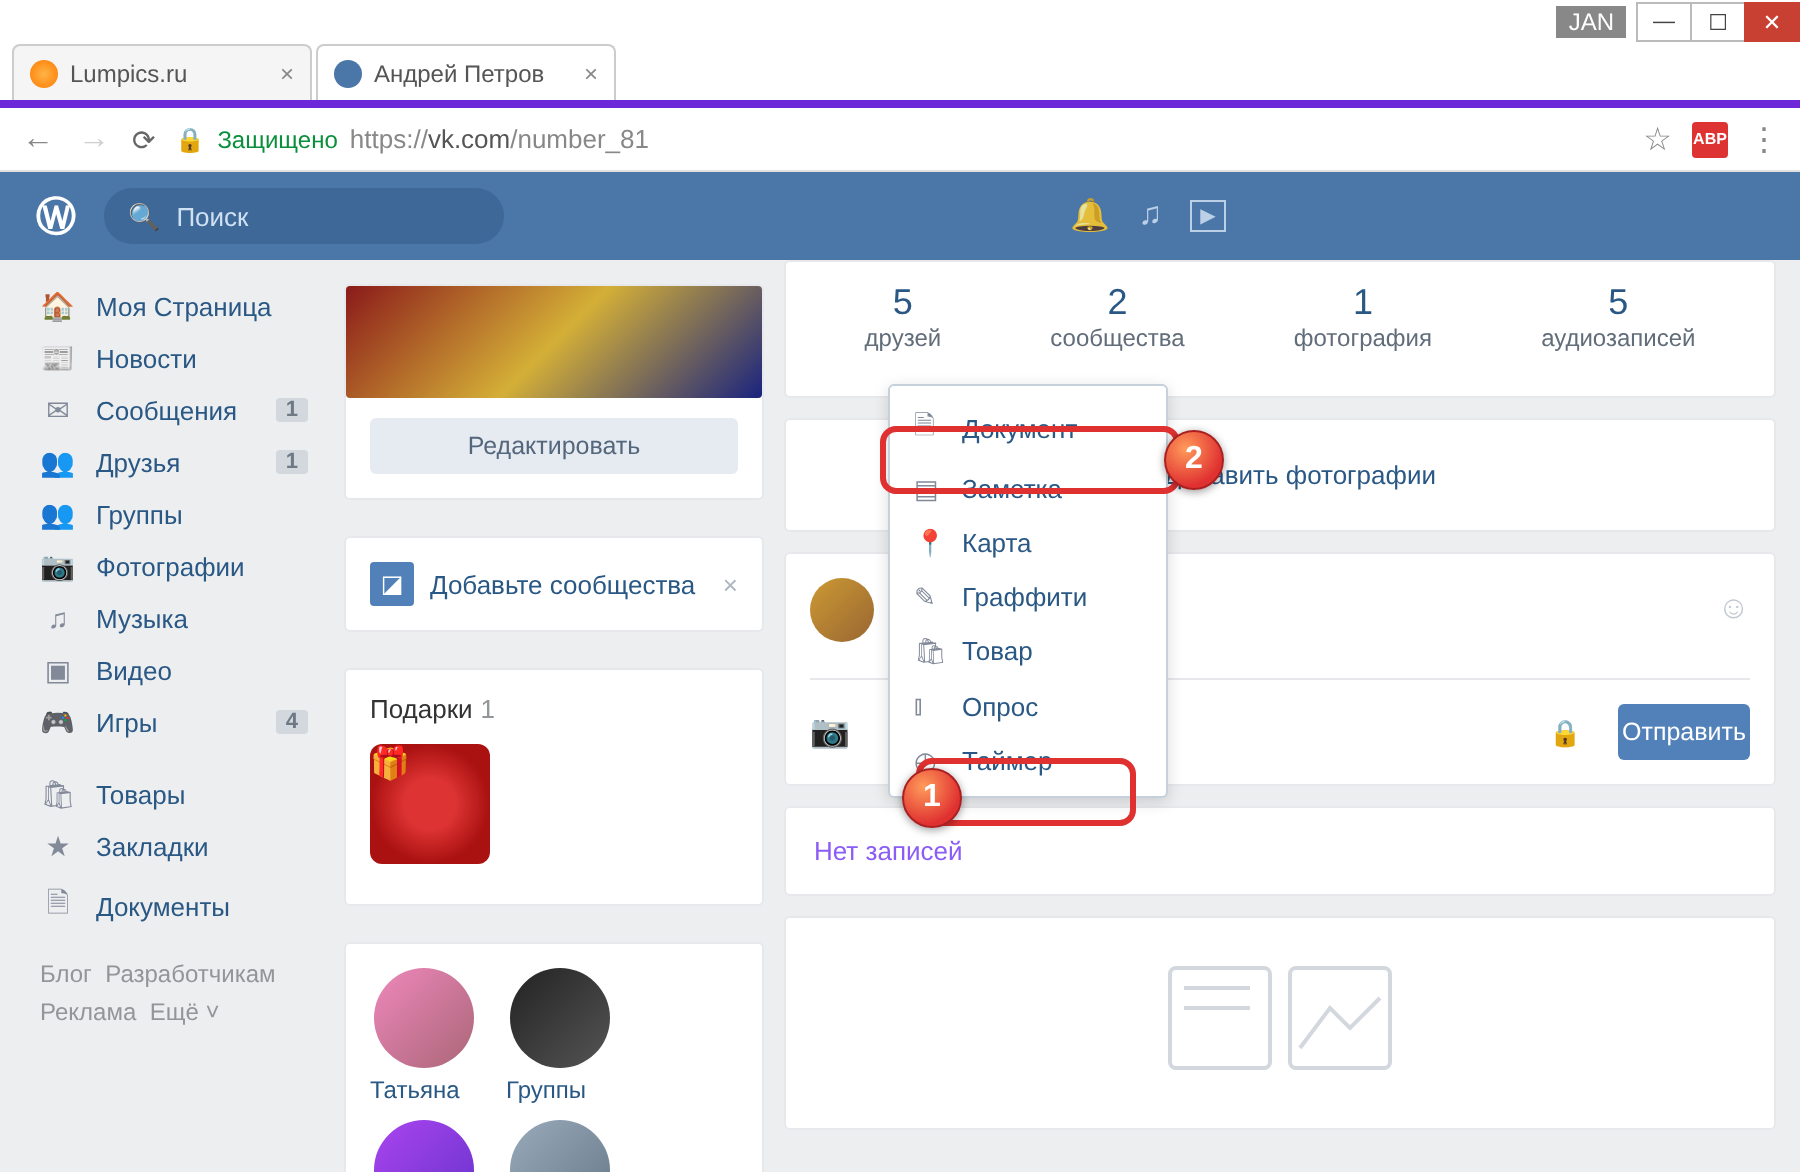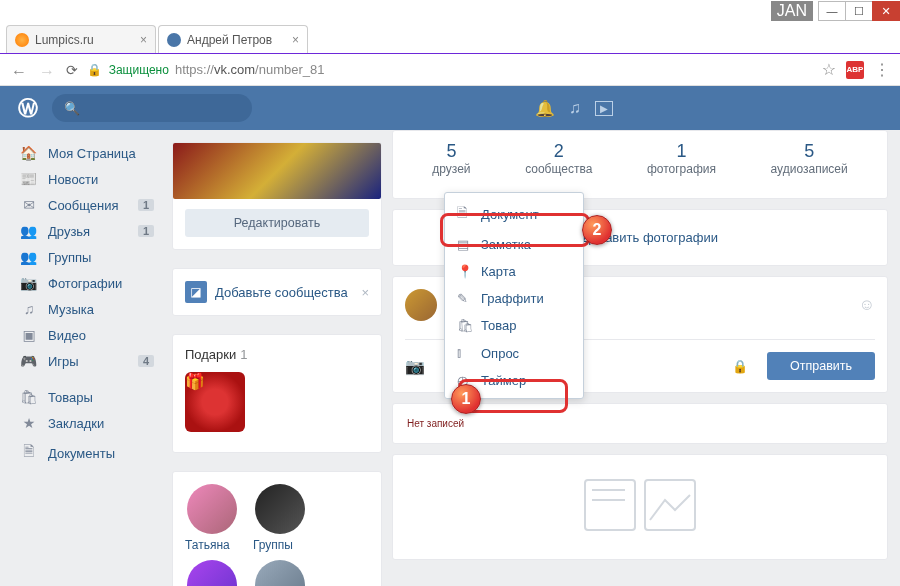--- a/index.html
+++ b/index.html
@@ -1,21 +1,21 @@
 <!DOCTYPE html>
 <html><head>
 <meta charset="utf-8">
 <style>
 *{box-sizing:border-box;margin:0;padding:0;font-family:-apple-system,Helvetica,Arial,sans-serif}
 body{background:#fff;width:900px;height:586px;overflow:hidden;position:relative}
 .win-bar{height:22px;background:#fff;display:flex;justify-content:flex-end;align-items:center;gap:0}
-.win-badge{background:#888;color:#fff;font-size:16px;padding:1px 6px;margin-right:6px}
+.win-badge{background:#888;color:#fff;font-size:12px;padding:1px 6px;margin-right:6px}
 .win-btn{width:28px;height:20px;background:#fff;border:1px solid #bbb;display:flex;align-items:center;justify-content:center;font-size:11px;color:#444;margin-left:-1px}
 .win-close{background:#c84031;color:#fff;border-color:#c84031}
-.chrome-tabs{height:32px;background:#fff;display:flex;align-items:flex-end;padding-left:6px;border-bottom:1px solid #6d28d9}
+.chrome-tabs{height:32px;background:#fff;display:flex;align-items:flex-end;padding-left:6px;border-bottom:4px solid #6d28d9}
 .tab{height:28px;border:1px solid #ccc;border-bottom:none;background:#f5f5f5;border-radius:4px 4px 0 0;display:flex;align-items:center;padding:0 8px;font-size:12px;color:#555;margin-right:2px;min-width:150px;gap:6px}
 .tab.active{background:#fff}
 .tab-fav{width:14px;height:14px;border-radius:50%}
 .tab-close{color:#888;margin-left:auto}
 .addr{height:32px;background:#fff;display:flex;align-items:center;padding:0 10px;gap:10px;border-bottom:1px solid #e0e0e0}
 .nav-arr{color:#888;font-size:16px;width:18px;text-align:center}
 .reload{color:#666;font-size:14px}
 .url-bar{flex:1;display:flex;align-items:center;gap:6px;font-size:13px;color:#555}
 .lock{color:#0a8f3c;font-size:12px}
 .secure{color:#0a8f3c;font-size:12px}
@@ -63,22 +63,22 @@
 .post-box{padding:12px}
 .post-top{display:flex;align-items:center;gap:10px}
 .post-ava{width:32px;height:32px;border-radius:50%;background:linear-gradient(135deg,#c93,#963)}
 .post-ph{color:#8b96a6;font-size:13px;flex:1}
 .smile{color:#c3cad2;font-size:16px}
 .post-bot{display:flex;align-items:center;gap:18px;margin-top:18px;padding-top:12px;border-top:1px solid #e7e8ec}
 .pb-ico{color:#a7b4c4;font-size:16px}
 .more-link{color:#2a5885;font-size:13px;display:flex;align-items:center;gap:4px}
 .pb-spacer{flex:1}
 .lock-ico{color:#c3cad2;font-size:13px}
-.send-btn{background:#5181b8;color:#fff;border:none;padding:7px 23px;font-size:12.5px;border-radius:3px;cursor:pointer}
-.no-posts{padding:14px;font-size:10px;color:#7f1d1d}
+.send-btn{background:#5181b8;color:#fff;border:none;padding:7px 2px;font-size:12.5px;border-radius:3px;cursor:pointer}
+.no-posts{padding:14px;font-size:13px;color:#8b5cf6}
 .empty-ill{text-align:center;padding:20px;color:#d3d8de}
 .dropdown{position:absolute;background:#fff;border:1px solid #c5d0db;border-radius:3px;box-shadow:0 2px 8px rgba(0,0,0,.15);width:140px;z-index:50;padding:4px 0}
 .dd-item{display:flex;align-items:center;gap:10px;padding:6px 12px;font-size:13px;color:#2a5885;cursor:pointer}
 .dd-ico{color:#828a99;font-size:13px;width:14px}
 .hl{position:absolute;border:3px solid #e03131;border-radius:8px;z-index:60;pointer-events:none}
 .callout{position:absolute;width:30px;height:30px;border-radius:50%;background:radial-gradient(circle at 35% 30%,#ff9b5a,#e03131 70%);color:#fff;font-weight:bold;font-size:16px;display:flex;align-items:center;justify-content:center;z-index:70;box-shadow:0 1px 4px rgba(0,0,0,.4);border:1px solid #a82020}
 </style>
 </head>
 <body>
 
@@ -115,20 +115,21 @@
   </div>
   <span style="color:#888">☆</span>
   <span class="abp">ABP</span>
   <span style="color:#888">⋮</span>
 </div>
 
 <div class="vk-header">
   <span class="vk-logo">Ⓦ</span>
   <div class="search-wrap">
     <span class="search-ico">🔍</span>
+    <input class="search-in" placeholder="Поиск" style="">
   </div>
   <div class="hdr-spacer"></div>
   <span class="hdr-ico">🔔</span>
   <span class="hdr-ico">♫</span>
   <span class="hdr-ico hdr-play">▶</span>
   <div class="hdr-spacer"></div>
 </div>
 
 <div class="page">
 
@@ -178,20 +179,24 @@
         <span>Товары</span>
       </div>
     <div class="nav-item">
         <span class="nav-ico">★</span>
         <span>Закладки</span>
       </div>
     <div class="nav-item">
         <span class="nav-ico">🗎</span>
         <span>Документы</span>
       </div>
+    <div class="footer-links">
+      <span>Блог</span>&nbsp;&nbsp;<span>Разработчикам</span><br>
+      <span>Реклама</span>&nbsp;&nbsp;<span><span>Ещё</span> <span>˅</span></span>
+    </div>
   </div>
 
   <div class="col2">
     <div class="card">
       <div class="cover"></div>
       <button class="edit-btn">Редактировать</button>
     </div>
     <div class="card add-row">
       <span class="add-ico">◪</span>
       <span>Добавьте сообщества</span>

